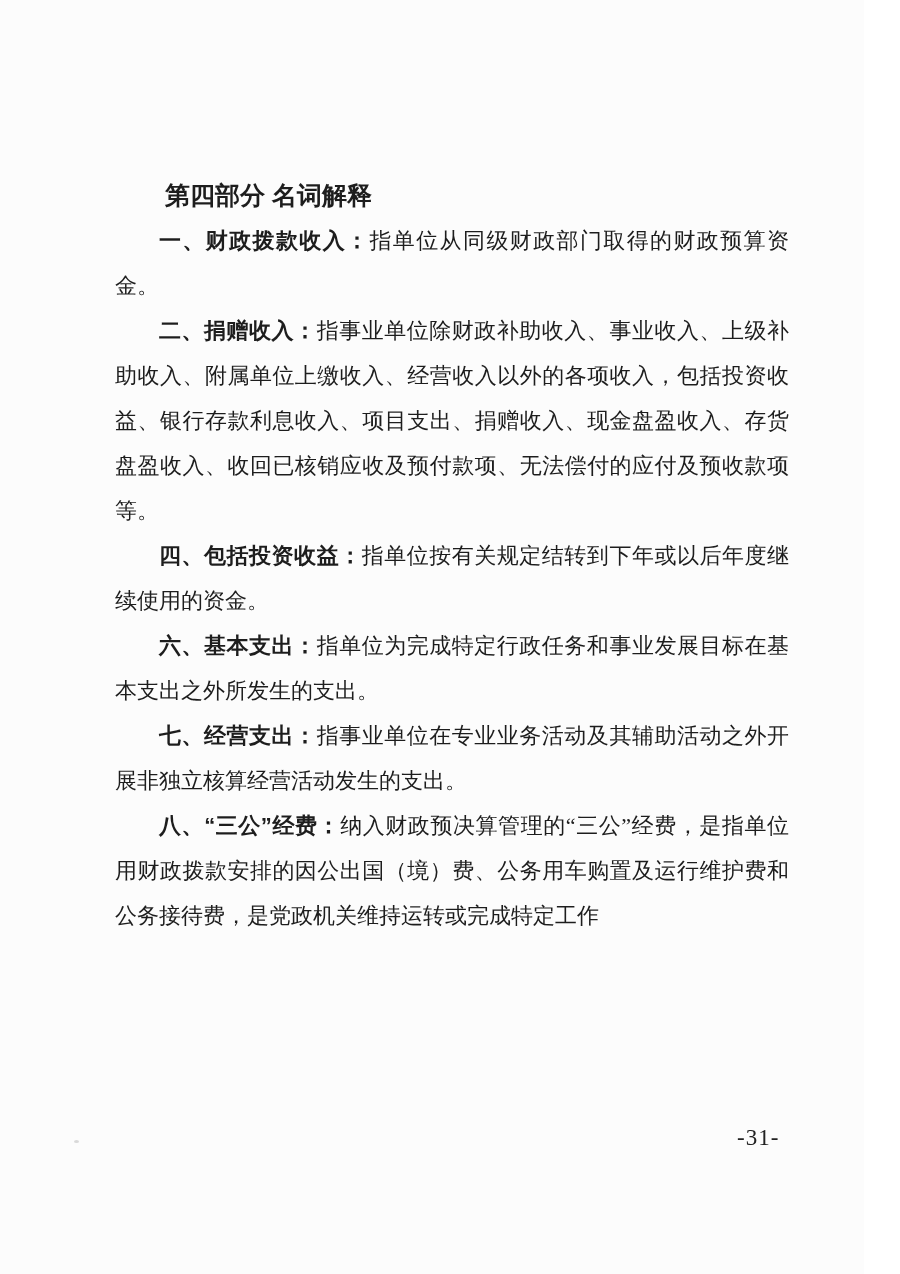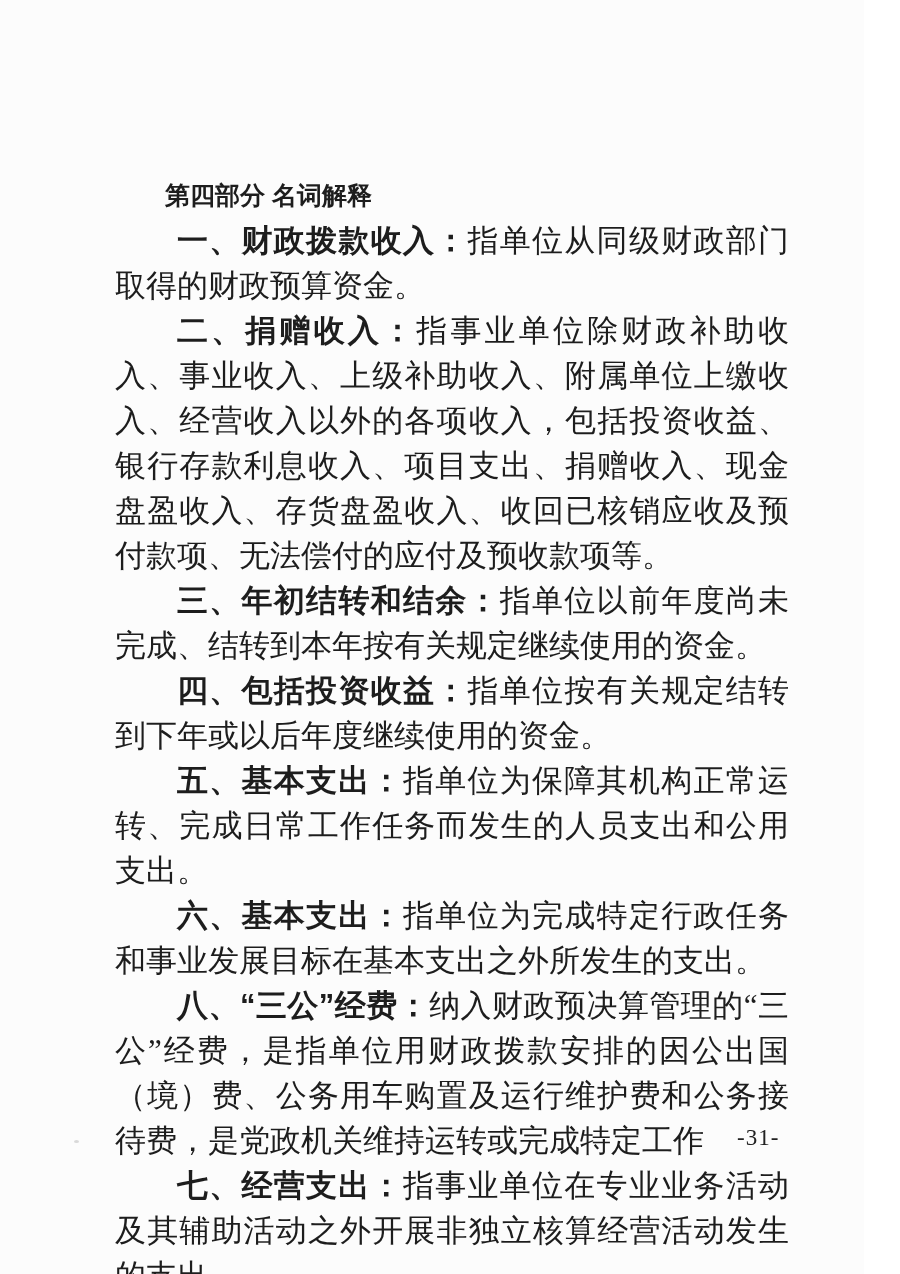--- a/index.html
+++ b/index.html
@@ -26,21 +26,21 @@
     margin: 0;
     font-family: "Liberation Sans", "DejaVu Sans", sans-serif;
     font-weight: bold;
     font-size: 25px;
     line-height: 45px;
     text-indent: 2em;
     white-space: pre;
   }
   .para {
     margin: 0;
-    font-size: 31px;
+    font-size: 22px;
     line-height: 45px;
     text-indent: 2em;
     text-align: justify;
   }
   .term {
     font-family: "Liberation Sans", "DejaVu Sans", sans-serif;
     font-weight: bold;
   }
   .page-number {
     position: absolute;
@@ -76,31 +76,29 @@
 
 <div class="page">
   <div class="content">
 
     <h1 class="doc-title">第四部分 名词解释</h1>
 
     <p class="para"><span class="term">一、财政拨款收入：</span><span>指单位从同级财政部门取得的财政预算资金。</span></p>
 
     <p class="para"><span class="term">二、捐赠收入：</span><span>指事业单位除财政补助收入、事业收入、上级补助收入、附属单位上缴收入、经营收入以外的各项收入，包括投资收益、银行存款利息收入、项目支出、捐赠收入、现金盘盈收入、存货盘盈收入、收回已核销应收及预付款项、无法偿付的应付及预收款项等。</span></p>
 
-    <p class="para"><span class="term">三、年初结转和结余：</span><span>指单位以前年度尚未完成、结转到本年按有关规定继续使用的资金。</span></p>
 
     <p class="para"><span class="term">四、包括投资收益：</span><span>指单位按有关规定结转到下年或以后年度继续使用的资金。</span></p>
 
-    <p class="para"><span class="term">五、基本支出：</span><span>指单位为保障其机构正常运转、完成日常工作任务而发生的人员支出和公用支出。</span></p>
 
     <p class="para"><span class="term">六、基本支出：</span><span>指单位为完成特定行政任务和事业发展目标在基本支出之外所发生的支出。</span></p>
 
+    <p class="para"><span class="term">七、经营支出：</span><span>指事业单位在专业业务活动及其辅助活动之外开展非独立核算经营活动发生的支出。</span></p>
+
     <p class="para"><span class="term">八、“三公”经费：</span><span>纳入财政预决算管理的“三公”经费，是指单位用财政拨款安排的因公出国（境）费、公务用车购置及运行维护费和公务接待费，是党政机关维持运转或完成特定工作</span></p>
-
-    <p class="para"><span class="term">七、经营支出：</span><span>指事业单位在专业业务活动及其辅助活动之外开展非独立核算经营活动发生的支出。</span></p>
 
   </div>
 
   <div class="page-number">-31-</div>
 
   <div class="edge-artifact"></div>
   <div class="speck-artifact"></div>
 </div>
 
 </body></html>

